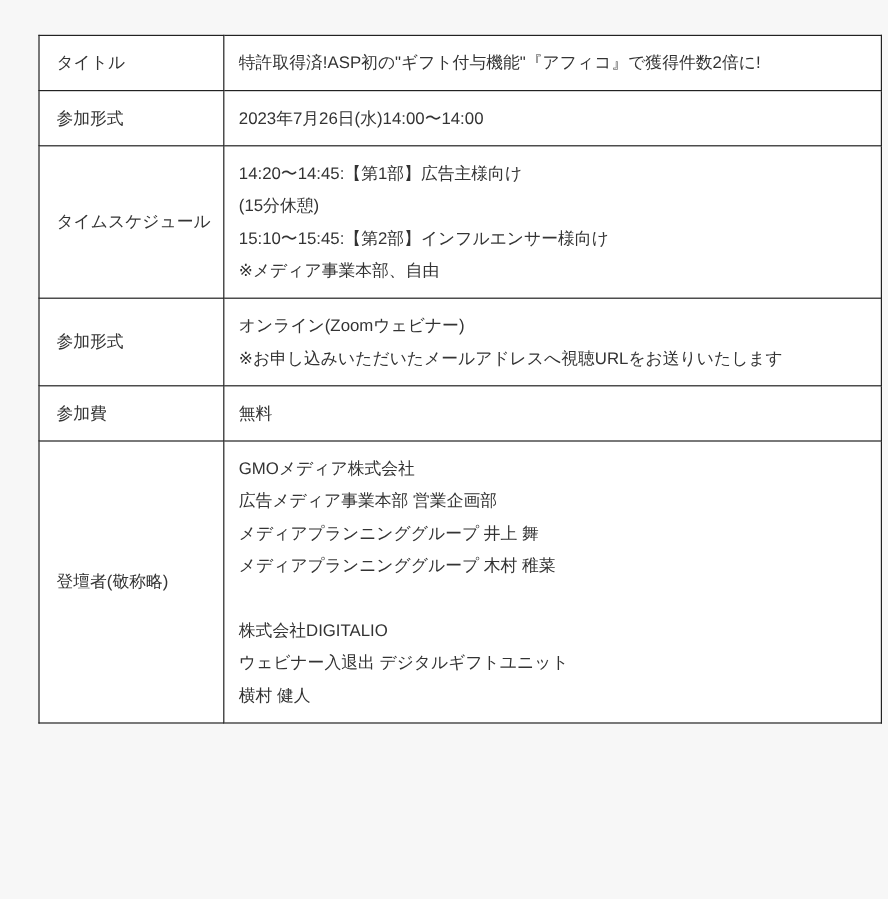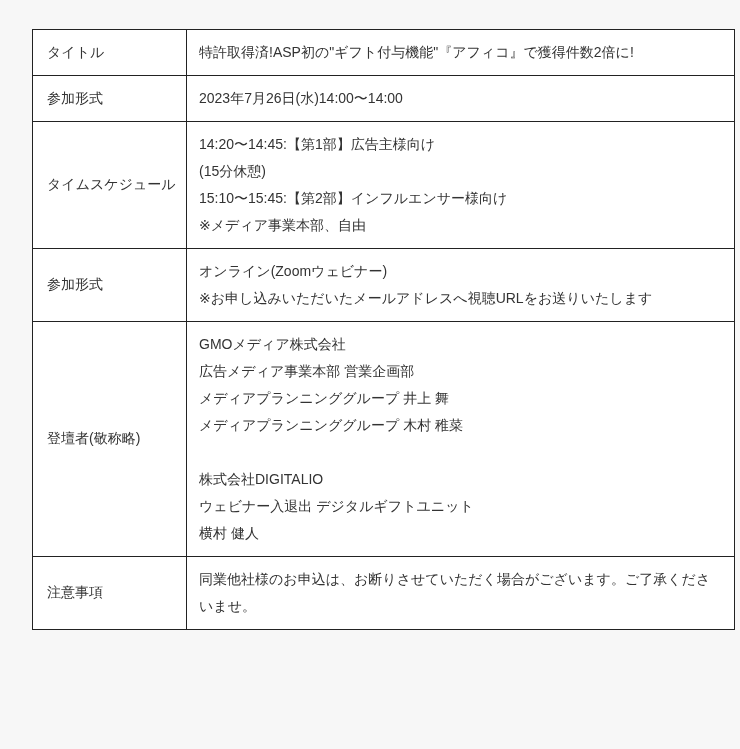--- a/index.html
+++ b/index.html
@@ -83,37 +83,37 @@
   </tr>
 
   <tr>
     <th>参加形式</th>
     <td>
             <div class="line">オンライン(Zoomウェビナー)</div>
             <div class="line">※お申し込みいただいたメールアドレスへ視聴URLをお送りいたします</div>
           </td>
   </tr>
 
+  <tr>
+    <th>参加費</th>
+    <td>
+            <div class="line">無料</div>
+          </td>
+  </tr>
 
   <tr>
     <th>登壇者(敬称略)</th>
     <td>
             <div class="line">GMOメディア株式会社</div>
             <div class="line">広告メディア事業本部 営業企画部</div>
             <div class="line">メディアプランニンググループ 井上 舞</div>
             <div class="line">メディアプランニンググループ 木村 稚菜</div>
             <div class="line">&nbsp;</div>
             <div class="line">株式会社DIGITALIO</div>
             <div class="line">ウェビナー入退出 デジタルギフトユニット</div>
             <div class="line">横村 健人</div>
           </td>
   </tr>
 
 
-  <tr>
-    <th>注意事項</th>
-    <td>
-            <div class="line">同業他社様のお申込は、お断りさせていただく場合がございます。ご了承くださいませ。</div>
-          </td>
-  </tr>
 </tbody>
   </table>
 </div>
 
 </body></html>

